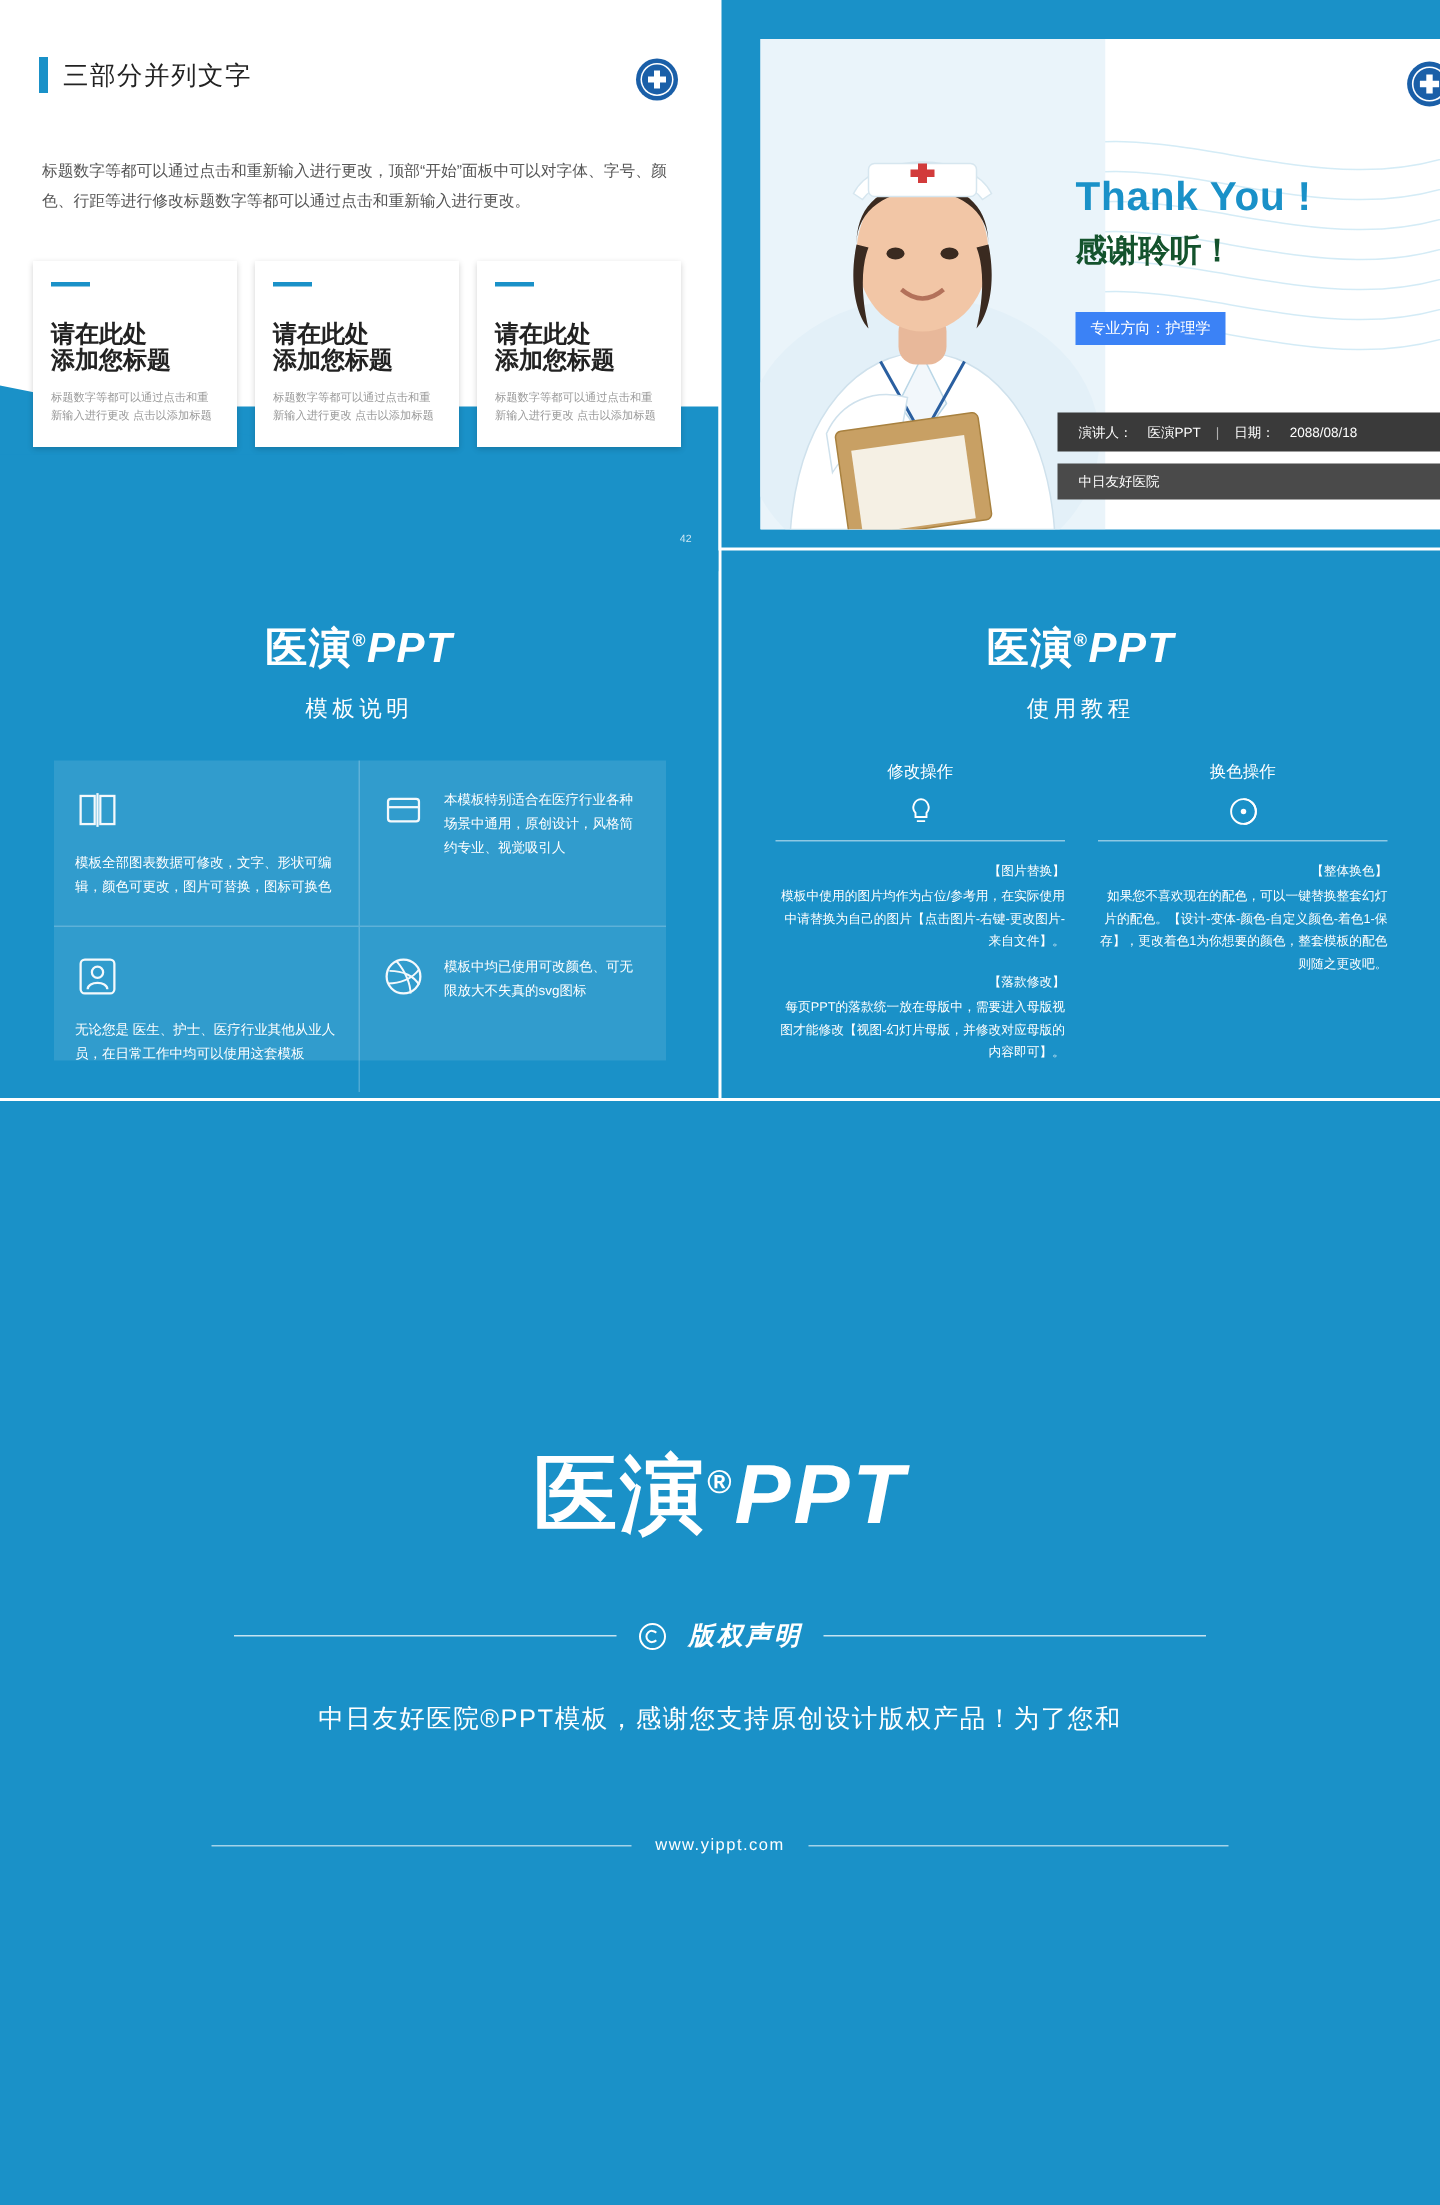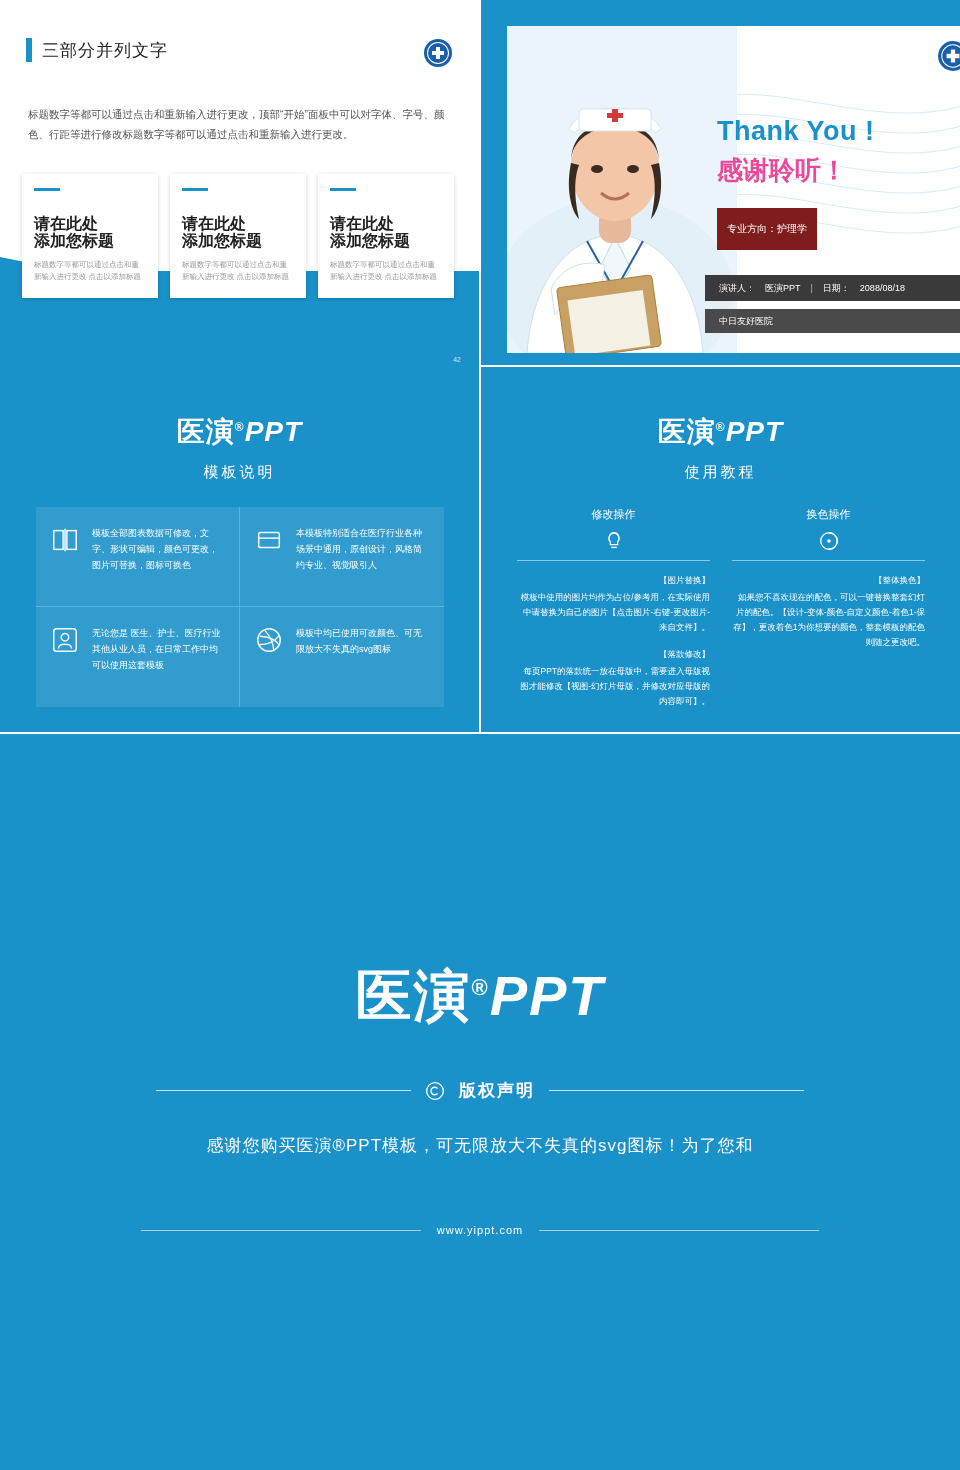--- a/index.html
+++ b/index.html
@@ -30,22 +30,22 @@
   .pg{position:absolute;right:18px;bottom:18px;font-size:7px;color:#cfe8f4;z-index:5;}
 
   
   .slide-b{position:absolute;left:481px;top:0;width:516px;height:365px;background:#1a91c8;overflow:hidden;}
   .slide-b .inner{position:absolute;left:26px;top:26px;right:10px;bottom:12px;background:#fff;overflow:hidden;}
   .slide-b .logo2{position:absolute;right:18px;top:14px;width:32px;height:32px;z-index:6;}
   .wave{position:absolute;right:0;top:40px;width:300px;height:230px;opacity:.45;}
   .photo{position:absolute;left:-20px;bottom:0;width:250px;height:330px;}
   .thank{position:absolute;left:210px;top:90px;z-index:5;}
   .thank .en{font-size:27px;font-weight:bold;color:#1a91c8;letter-spacing:.5px;}
-  .thank .cn{font-size:26px;font-weight:bold;color:#ec4899;margin-top:6px;}
-  .majorbar{position:absolute;left:210px;top:182px;background:#7f1d1d;color:#fff;font-size:10px;padding:14px 10px;z-index:5;}
+  .thank .cn{font-size:21px;font-weight:bold;color:#14532d;margin-top:6px;}
+  .majorbar{position:absolute;left:210px;top:182px;background:#3b82f6;color:#fff;font-size:10px;padding:4px 10px;z-index:5;}
   .footbar{position:absolute;left:198px;bottom:52px;width:300px;height:26px;background:#3a3a3a;color:#fff;font-size:9px;
            display:flex;align-items:center;padding-left:14px;gap:10px;z-index:5;}
   .footbar2{position:absolute;left:198px;bottom:20px;width:300px;height:24px;background:#4a4a4a;color:#fff;font-size:9px;
            display:flex;align-items:center;padding-left:14px;z-index:5;}
   .sep{opacity:.6;}
 
   
   .row2{position:relative;width:960px;height:365px;margin-top:2px;}
   .slide-c,.slide-d{position:absolute;top:0;width:479px;height:365px;background:#1a91c8;color:#fff;overflow:hidden;}
   .slide-c{left:0;} .slide-d{left:481px;}
@@ -55,39 +55,39 @@
   .brand .b1 .ppt{font-style:italic;}
   .brand .sub{font-size:15px;margin-top:12px;letter-spacing:3px;}
 
   .featgrid{position:absolute;left:36px;top:140px;width:408px;height:200px;
       display:grid;grid-template-columns:1fr 1fr;grid-template-rows:1fr 1fr;
       background:rgba(255,255,255,.10);}
   .feat{display:flex;gap:12px;padding:18px 14px;box-sizing:border-box;align-items:flex-start;}
   .feat .ic{width:30px;height:30px;flex:none;opacity:.95;}
   .feat .tx{font-size:9px;line-height:16px;}
   .featgrid .feat:nth-child(1),.featgrid .feat:nth-child(2){border-bottom:1px solid rgba(255,255,255,.22);}
-  .featgrid .feat:nth-child(1),.featgrid .feat:nth-child(3){border-right:1px solid rgba(255,255,255,.22);}
+  .featgrid .feat:nth-child(1),.featgrid .feat:nth-child(3){border-right:1px solid rgba(255,255,255,.22);flex-direction:column;}
 
   .cols{position:absolute;left:36px;top:140px;width:408px;display:flex;gap:22px;}
   .col{flex:1;}
   .col .chead{display:flex;align-items:center;gap:8px;border-bottom:1px solid rgba(255,255,255,.5);padding-bottom:8px;flex-direction:column;}
   .col .chead .cl{font-size:11px;flex:1;}
   .col .chead .ci{width:22px;height:22px;}
   .col .blk{margin-top:12px;font-size:8.5px;line-height:15px;text-align:right;}
   .col .blk .bt{margin-bottom:2px;}
 
   
   .row3{position:relative;width:960px;height:736px;background:#1a91c8;color:#fff;margin-top:2px;}
   .bigbrand{position:absolute;left:0;right:0;top:225px;text-align:center;font-size:56px;font-weight:bold;letter-spacing:2px;}
   .bigbrand .reg{font-size:22px;vertical-align:super;}
   .bigbrand .ppt{font-style:italic;}
   .cprow{position:absolute;left:0;right:0;top:345px;display:flex;align-items:center;justify-content:center;gap:14px;}
   .cprow .ln{width:255px;height:1px;background:rgba(255,255,255,.75);}
   .cprow .cpi{width:20px;height:20px;}
-  .cprow .cpt{font-size:17px;font-weight:bold;letter-spacing:2px;}
+  .cprow .cpt{font-size:17px;font-weight:bold;letter-spacing:2px;font-style:italic;}
   .cptext{position:absolute;left:0;right:0;top:395px;text-align:center;font-size:17px;line-height:34px;letter-spacing:1px;}
   .urlrow{position:absolute;left:0;right:0;top:490px;display:flex;align-items:center;justify-content:center;gap:16px;}
   .urlrow .ln{width:280px;height:1px;background:rgba(255,255,255,.6);}
   .urlrow .u{font-size:11px;letter-spacing:1px;}
 </style>
 </head>
 <body>
 
 <div class="page">
 
@@ -307,21 +307,21 @@
       <span class="ln"></span>
       <svg class="cpi" viewBox="0 0 24 24">
         <circle cx="12" cy="12" r="10" fill="none" stroke="#fff" stroke-width="1.6"></circle>
         <path d="M15 9 a4.5 4.5 0 1 0 0 6" fill="none" stroke="#fff" stroke-width="1.6"></path>
       </svg>
       <span class="cpt">版权声明</span>
       <span class="ln"></span>
     </div>
 
     <div class="cptext">
-      <div>感谢您购买医演®PPT模板，可无限放大不失真的svg图标！为了您和</div>
+      <div>中日友好医院®PPT模板，感谢您支持原创设计版权产品！为了您和</div>
     </div>
 
     <div class="urlrow">
       <span class="ln"></span>
       <span class="u">www.yippt.com</span>
       <span class="ln"></span>
     </div>
   </div>
 
 </div>

